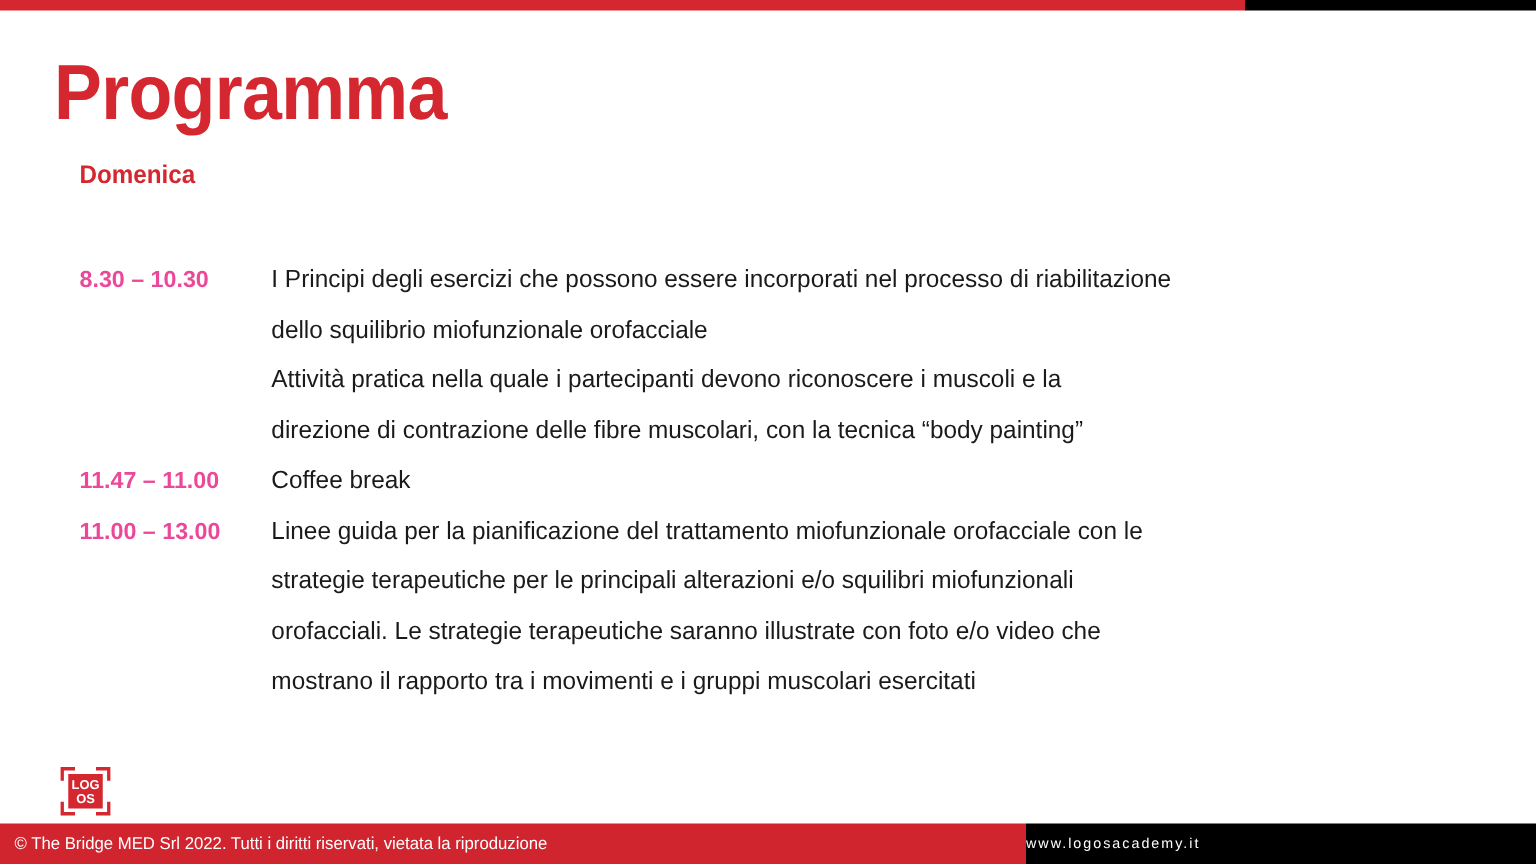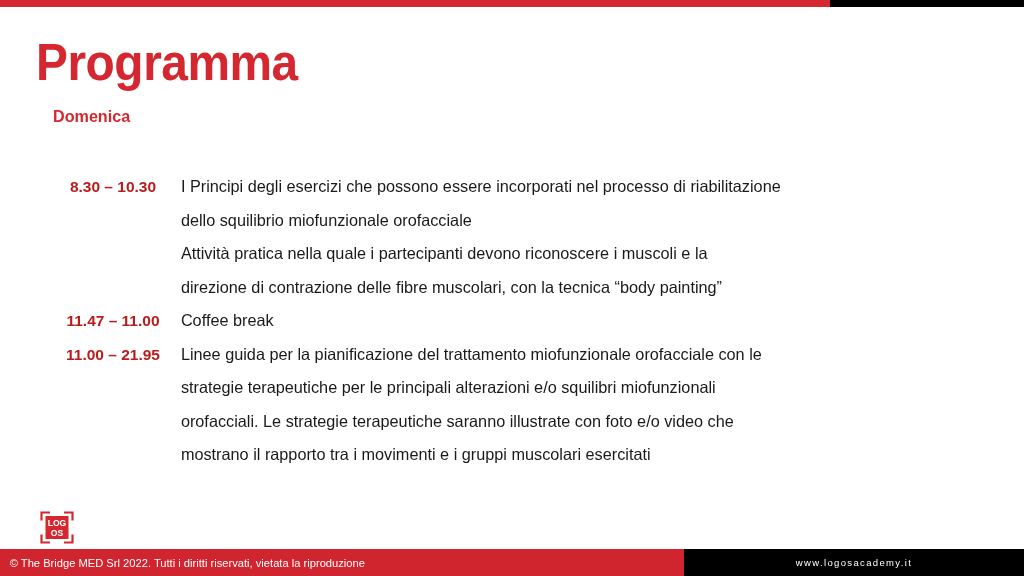--- a/index.html
+++ b/index.html
@@ -68,25 +68,25 @@
     top: 170px;
     width: 930px;
   }
   .agenda-row {
     display: flex;
     align-items: flex-start;
   }
   .agenda-time {
     width: 120px;
     min-width: 120px;
-    text-align: center;
+    text-align: left;
     font-size: 15.5px;
     line-height: 33.5px;
     font-weight: 700;
-    color: #b91c1c;
+    color: #ec4899;
     white-space: nowrap;
   }
   .agenda-desc {
     flex: 1 1 auto;
     padding-left: 8px;
     font-size: 16.5px;
     line-height: 33.5px;
     font-weight: 400;
     color: #1a1a1a;
     transform: scaleX(0.985);
@@ -130,21 +130,21 @@
     padding-left: 10px;
     white-space: nowrap;
     transform: scaleX(0.97);
     transform-origin: left center;
   }
   .footer-black {
     flex: 1 1 auto;
     background: #000000;
     display: flex;
     align-items: center;
-    justify-content: center;
+    justify-content: flex-start;
   }
   .footer-url {
     color: #ffffff;
     font-size: 9.5px;
     font-weight: 400;
     letter-spacing: 1.35px;
     white-space: nowrap;
   }
 </style>
 </head>
@@ -171,21 +171,21 @@
   </div>
 
   <div class="agenda-row">
     <div class="agenda-time">11.47 – 11.00</div>
     <div class="agenda-desc">
       <span class="line">Coffee break</span>
     </div>
   </div>
 
   <div class="agenda-row">
-    <div class="agenda-time">11.00 – 21.95</div>
+    <div class="agenda-time">11.00 – 13.00</div>
     <div class="agenda-desc">
       <span class="line">Linee guida per la pianificazione del trattamento miofunzionale orofacciale con le</span>
       <span class="line">strategie terapeutiche per le principali alterazioni e/o squilibri miofunzionali</span>
       <span class="line">orofacciali. Le strategie terapeutiche saranno illustrate con foto e/o video che</span>
       <span class="line">mostrano il rapporto tra i movimenti e i gruppi muscolari esercitati</span>
     </div>
   </div>
 
 </div>
 

